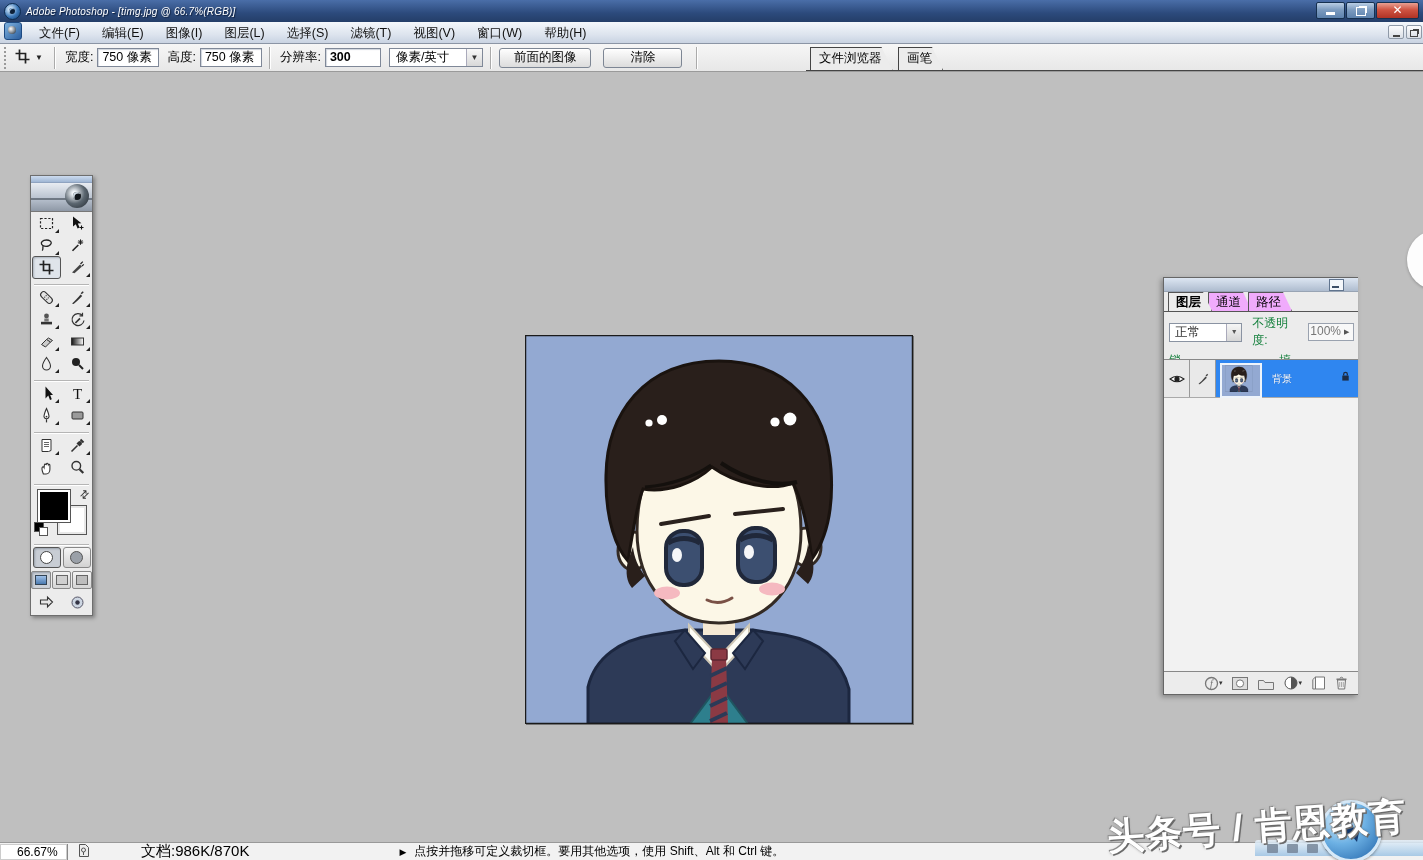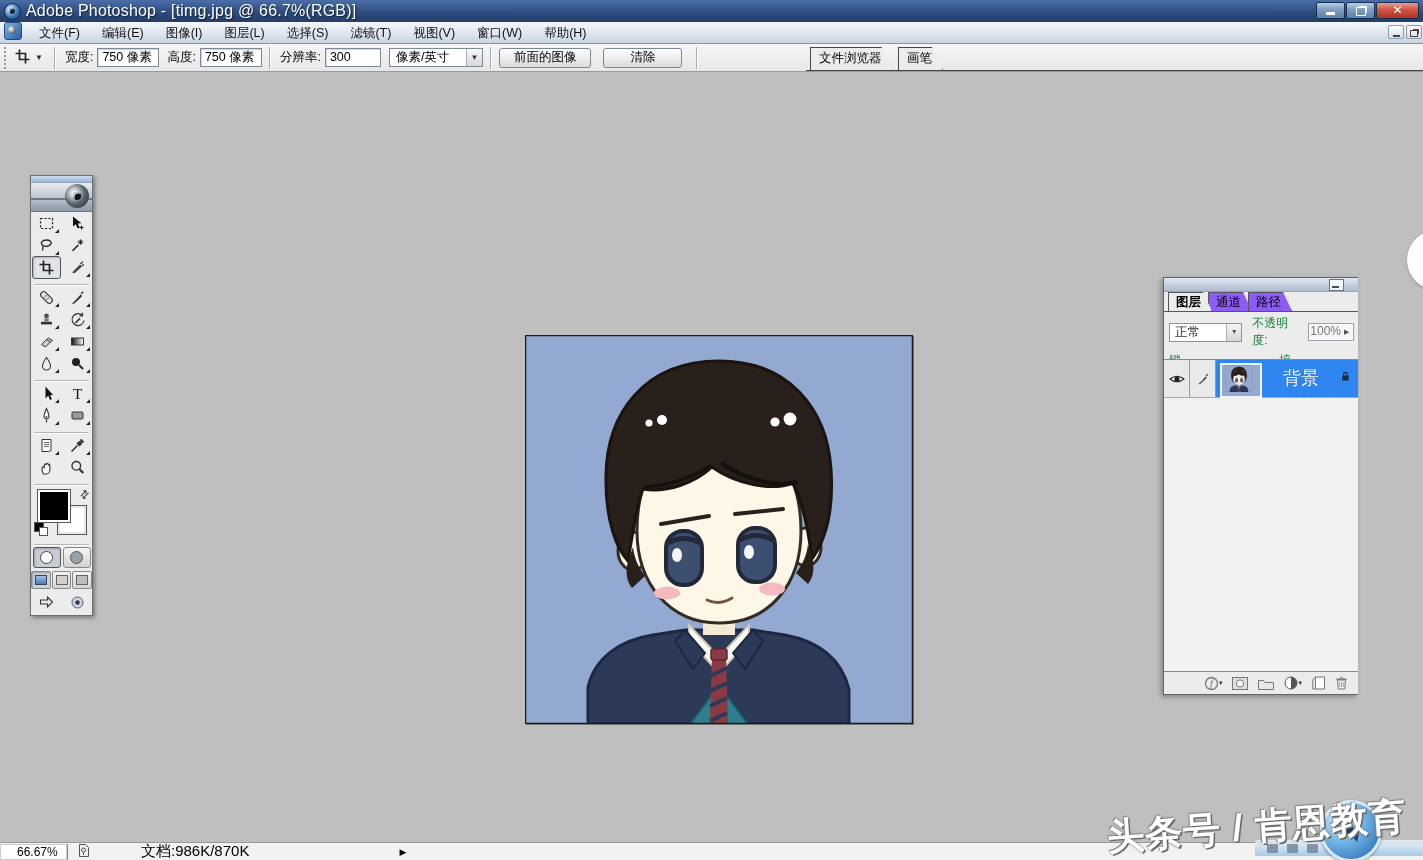--- a/index.html
+++ b/index.html
@@ -7,21 +7,21 @@
     -webkit-font-smoothing:antialiased;}
   
   #titlebar{position:absolute;left:0;top:0;width:1423px;height:22px;
     background:linear-gradient(#4a6ea8,#2c4a7c 60%,#243e68);color:#fff;
     display:flex;align-items:center;padding-left:4px;box-sizing:border-box;}
   #app-icon{width:15px;height:15px;border-radius:50%;
     background:radial-gradient(circle at 35% 35%,#cfe4f7 10%,#3a77b8 55%,#123a6b);
     border:1px solid #0d2c50;margin-right:5px;position:relative;}
   #app-icon:before{content:"";position:absolute;left:4px;top:4px;width:6px;height:6px;
     border-radius:50%;background:#0d2038;box-shadow:inset 1px 1px 0 #9fc4e8;}
-  #title-text{font-size:16px;text-shadow:1px 1px 1px #10203c;letter-spacing:.2px;}
+  #title-text{font-size:10px;text-shadow:1px 1px 1px #10203c;letter-spacing:.2px;font-style:italic;}
   .winbtns{position:absolute;right:4px;top:2px;display:flex;gap:1px;}
   .winbtn{width:29px;height:17px;border:1px solid #16304f;border-radius:2px;
     background:linear-gradient(#b9cde4,#7d9cc0 45%,#5d82ad);color:#fff;
     font-size:10px;line-height:15px;text-align:center;box-sizing:border-box;}
   .winbtn.close{background:linear-gradient(#e8a092,#cf5442 45%,#b03325);width:43px;}
   .glyph-min{display:inline-block;width:9px;height:3px;background:#fff;margin-top:9px;}
   .glyph-restore{display:inline-block;width:8px;height:7px;border:1px solid #fff;
     margin-top:4px;box-shadow:2px -2px 0 -1px #fff;}
   .glyph-x{font-weight:bold;font-size:12px;line-height:15px;}
   
@@ -114,42 +114,42 @@
   #layers-panel{position:absolute;left:1163px;top:205px;width:195px;height:418px;
     background:#ececec;border:1px solid #666;border-right:none;box-sizing:border-box;
     box-shadow:-2px 2px 5px rgba(0,0,0,.3);}
   #lp-titlebar{height:13px;background:linear-gradient(#dde6f2,#aebccf);
     border-bottom:1px solid #98a4b4;position:relative;}
   #lp-min{position:absolute;right:14px;top:1px;width:13px;height:10px;border:1px solid #60748e;
     background:#f4f7fb;}
   #lp-min:before{content:"";position:absolute;left:2px;bottom:2px;width:7px;height:2px;background:#3c4f68;}
   #lp-tabs{height:19px;display:flex;align-items:flex-end;padding-left:4px;border-bottom:1px solid #555;}
   .lp-tab{height:18px;line-height:18px;font-size:12.5px;padding:0 10px 0 7px;border:1px solid #555;
-    border-bottom:none;background:#8b5cf6;margin-right:-4px;
+    border-bottom:none;background:#f0abfc;margin-right:-4px;
     clip-path:polygon(0 0,calc(100% - 9px) 0,100% 100%,0 100%);}
   .lp-tab.active{background:#ececec;font-weight:bold;z-index:2;position:relative;}
   .lp-row{display:flex;align-items:center;padding:3px 4px 2px 5px;gap:6px;color:#333;}
   .lp-label{font-size:12px;color:#15803d;}
   .lp-combo{display:flex;width:74px;height:17px;border:1px solid #8a93a2;background:#fff;}
   .lp-combo .val{flex:1;padding:0 5px;line-height:16px;font-size:12.5px;}
   .lp-combo .arrow{width:14px;border-left:1px solid #aab;background:linear-gradient(#f6f6f6,#d6d6d6);
     font-size:7px;color:#555;text-align:center;line-height:16px;}
   .lp-val{display:flex;width:46px;height:16px;border:1px solid #9aa2af;background:#f8f8f8;}
   .lp-val .v{flex:1;text-align:right;padding-right:3px;line-height:15px;font-size:12px;color:#777;}
   .lp-val .sp{width:9px;font-size:7px;color:#555;line-height:15px;}
   .lockicons{display:flex;gap:4px;align-items:center;}
   .lockico{width:14px;height:14px;display:flex;align-items:center;justify-content:center;}
   #lp-list{position:absolute;left:0;top:81px;right:0;bottom:22px;background:#f2f2f2;
     border-top:1px solid #888;border-bottom:1px solid #888;}
   #layer-row{display:flex;height:37px;border-bottom:1px solid #aaa;background:#2f86f0;}
   .lr-cell{width:25px;background:#e9e9e9;border-right:1px solid #999;display:flex;
     align-items:center;justify-content:center;}
   #layer-thumb{width:38px;height:31px;margin:3px 0 3px 4px;border:2px solid #eef4fb;
     background:#93a9d2;overflow:hidden;}
-  #layer-name{flex:1;color:#fff;font-size:18px;padding-left:21px;line-height:37px;
+  #layer-name{flex:1;color:#fff;font-size:10px;padding-left:10px;line-height:37px;
     text-shadow:0 0 1px #1b5ab0;}
   #layer-lock{width:18px;line-height:37px;}
   #lp-bottombar{position:absolute;left:0;bottom:1px;right:0;height:20px;background:#ececec;
     display:flex;align-items:center;justify-content:flex-end;gap:10px;padding-right:10px;}
   #lp-bottombar svg{display:block;}
   .mini-dd{font-size:7px;color:#333;margin-left:-7px;}
   
   #statusbar{position:absolute;left:0;top:842px;width:1423px;height:18px;background:#f2f2f2;
     border-top:1px solid #999;display:flex;align-items:center;box-sizing:border-box;}
   #zoom-box{width:50px;height:16px;background:#fff;border-right:1px solid #888;
@@ -268,21 +268,21 @@
       </svg>
   </span>
   <span class="dd-arrow">▼</span>
   <span class="vsep"></span>
   <span class="opt-label">宽度:</span>
   <span class="field" style="width:52px;">750 像素</span>
   <span class="opt-label" style="margin-left:8px;">高度:</span>
   <span class="field" style="width:52px;">750 像素</span>
   <span class="vsep"></span>
   <span class="opt-label">分辨率:</span>
-  <span class="field" style="width:46px;">300</span>
+  <span class="field" style="width:46px;font-weight:bold;">300</span>
   <span class="combo" style="margin-left:8px;width:92px;">
     <span class="val" style="flex:1;">像素/英寸</span>
     <span class="arrow">▼</span>
   </span>
   <span class="vsep"></span>
   <span class="pushbtn">前面的图像</span>
   <span class="pushbtn" style="margin-left:12px;padding:0 26px;">清除</span>
   <span class="vsep" style="margin-left:14px;"></span>
 </div>
 <div id="palette-well">
@@ -656,20 +656,21 @@
 <div id="statusbar">
   <span id="zoom-box">66.67%</span>
   <span id="status-doc-icon">
     <svg width="11" height="13" viewBox="0 0 11 13">
         <path d="M1.5 .5 h6 l3 3 v9 h-9 Z" fill="#eee" stroke="#555"></path>
         <circle cx="5.5" cy="6" r="2" fill="none" stroke="#555"></circle>
         <path d="M5.5 8 v3" stroke="#555"></path>
       </svg></span>
   <span id="status-doc">文档:986K/870K</span>
   <span id="status-arrow">▶</span>
+  <span id="status-hint">点按并拖移可定义裁切框。要用其他选项，使用 Shift、Alt 和 Ctrl 键。</span>
 </div>
 
 <div id="watermark">
   <div id="wm-strip">
     <i></i>
       <i></i>
       <i></i>
       <i style="width:8px;transform:rotate(40deg);"></i>
   </div>
   <div id="wm-logo"></div>

